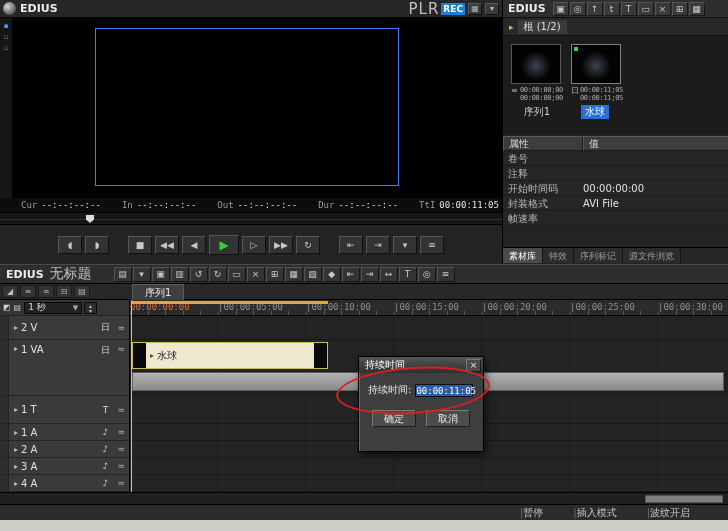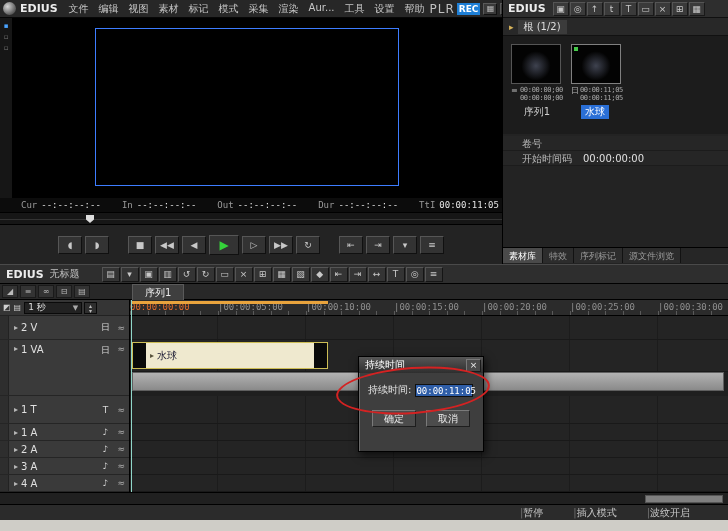--- a/index.html
+++ b/index.html
@@ -10,21 +10,21 @@
     font-family:"DejaVu Sans","Liberation Sans",sans-serif; font-size:11px;
   }
 
   
   .menubar{ position:absolute; left:0; top:0; width:502px; height:18px;
     background:#272727; border-bottom:1px solid #060606; display:flex; align-items:center; }
   .logo{ width:13px; height:13px; border-radius:50%; flex:0 0 13px;
     background:radial-gradient(circle at 35% 35%, #d6d6d6, #6a6a6a 60%, #2e2e2e); margin:0 4px 0 3px; }
   .app-title{ font-weight:bold; color:#ececec; font-size:11px; margin-right:6px; }
   .mitem{ padding:0 5px; font-size:10px; color:#c6c6c6; white-space:nowrap; }
-  .plr{ margin-left:auto; font-size:12px; color:#c0c0c0; letter-spacing:1px; }
+  .plr{ margin-left:auto; font-size:15px; color:#c0c0c0; letter-spacing:1px; }
   .rec{ background:#1e7fd6; color:#fff; font-size:9px; font-weight:bold; padding:1px 2px; margin:0 3px 0 2px; }
   .win-icon{ width:14px; height:12px; background:#3a3a3a; border:1px solid; border-color:#5a5a5a #111 #111 #5a5a5a;
     font-size:8px; line-height:10px; text-align:center; color:#bbb; margin-right:3px; }
 
   
   .bin{ position:absolute; left:502px; top:0; width:226px; height:265px; background:#232323; border-left:1px solid #000; }
   .bin-titlebar{ height:18px; background:#2e2e2e; border-bottom:1px solid #101010; display:flex; align-items:center; }
   .bin-title{ font-weight:bold; font-size:11px; color:#ececec; margin:0 7px 0 5px; }
   .bicon{ width:16px; height:14px; background:#3a3a3a; border:1px solid; border-color:#555 #191919 #191919 #555;
     color:#c8c8c8; font-size:9px; line-height:12px; text-align:center; margin-right:1px; }
@@ -43,21 +43,21 @@
     color:#a8a8a8; line-height:8px; white-space:nowrap; }
   .clip-name{ font-size:10px; color:#cfcfcf; text-align:center; margin-top:3px; }
   .clip-name.sel{ background:#2a6fd6; color:#fff; width:auto; display:inline-block; padding:0 4px; margin-left:10px; }
 
   .props{ position:absolute; left:0; top:136px; width:226px; }
   .phead{ display:flex; height:15px; }
   .phcell{ background:#3c3c3c; border:1px solid; border-color:#5a5a5a #1a1a1a #1a1a1a #5a5a5a;
     color:#ddd; font-size:10px; line-height:13px; padding:0 5px; }
   .phcell.attr{ width:80px; } .phcell.val{ flex:1; }
   .prow{ display:flex; height:15px; background:#262626; border-bottom:1px solid #1c1c1c; }
-  .pk{ width:80px; color:#b8b8b8; font-size:10px; line-height:15px; padding:0 19px; white-space:nowrap; }
+  .pk{ width:80px; color:#b8b8b8; font-size:10px; line-height:15px; padding:0 5px; white-space:nowrap; }
   .pv{ color:#e0e0e0; font-size:10px; line-height:15px; white-space:nowrap; }
 
   .bin-tabs{ position:absolute; left:0; bottom:2px; width:248px; height:16px; display:flex;
     background:#262626; border-top:1px solid #000; }
   .btab{ font-size:9px; color:#9a9a9a; padding:2px 6px 0 6px; background:#2c2c2c; border-right:1px solid #121212; white-space:nowrap; }
   .btab.active{ background:#4a4a4a; color:#fff; }
 
   
   .monitor{ position:absolute; left:0; top:18px; width:502px; height:246px; background:#000; }
   .preview{ position:absolute; left:0; top:0; width:502px; height:180px; background:#000
@@ -80,21 +80,21 @@
     border-top:1px solid #000; display:flex; align-items:center; justify-content:center; gap:3px; }
   .tbtn{ min-width:24px; height:18px; background:#333; border:1px solid; border-color:#565656 #101010 #101010 #565656;
     color:#c8c8c8; font-size:9px; line-height:16px; text-align:center; padding:0 2px; white-space:nowrap; }
   .tbtn.gap{ margin-left:16px; }
   .tbtn.green{ color:#35d13a; font-size:12px; min-width:30px; height:20px; line-height:18px; }
 
   
   .tl-titlebar{ position:absolute; left:0; top:264px; width:728px; height:20px; background:#2e2e2e;
     border-top:1px solid #4a4a4a; border-bottom:1px solid #000; display:flex; align-items:center; }
   .tl-app{ font-weight:bold; font-size:11px; color:#ececec; margin:0 6px; }
-  .tl-doc{ font-size:10px; color:#c0c0c0; margin-right:22px; }
+  .tl-doc{ font-size:14px; color:#c0c0c0; margin-right:22px; }
   .ticonbtn{ width:18px; height:15px; background:#343434; border:1px solid; border-color:#555 #151515 #151515 #555;
     color:#c8c8c8; font-size:9px; line-height:13px; text-align:center; margin-right:1px; }
   .tl-row2{ position:absolute; left:0; top:284px; width:728px; height:16px; background:#282828;
     border-bottom:1px solid #000; display:flex; align-items:center; }
   .picon{ width:16px; height:13px; background:#333; border:1px solid #1a1a1a; color:#bbb; font-size:8px;
     line-height:11px; text-align:center; margin-left:2px; }
   .seq-tab{ position:absolute; left:132px; top:0; height:16px; background:#3f3f3f;
     border:1px solid #5a5a5a; border-bottom:none; color:#ececec; font-size:10px; padding:1px 12px 0 12px; }
 
   .track-col{ position:absolute; left:0; top:300px; width:130px; height:192px; background:#353535; border-right:1px solid #000; }
@@ -173,35 +173,20 @@
     border-radius:50%; transform:rotate(-4deg); z-index:50; pointer-events:none; }
 </style>
 </head>
 <body>
 
 <div class="screen">
 
   <div class="menubar">
     <div class="logo"></div>
     <span class="app-title">EDIUS</span>
-    <div style="display:flex;">
-
-    <span class="mitem">文件</span>
-        <span class="mitem">编辑</span>
-        <span class="mitem">视图</span>
-        <span class="mitem">素材</span>
-        <span class="mitem">标记</span>
-        <span class="mitem">模式</span>
-        <span class="mitem">采集</span>
-        <span class="mitem">渲染</span>
-        <span class="mitem">Aur...</span>
-        <span class="mitem">工具</span>
-        <span class="mitem">设置</span>
-        <span class="mitem">帮助</span>
-      </div>
     <span class="plr">PLR</span>
     <span class="rec">REC</span>
     <div style="display:flex;">
 
     <span class="win-icon">▦</span>
         <span class="win-icon">▾</span>
       </div>
   </div>
 
   <div class="bin">
@@ -244,34 +229,50 @@
           <span class="ctype">日</span>
           <div class="tclines">
             <div>00:00:11;05</div>
             <div>00:00:11;05</div>
           </div>
         </div>
         <div class="clip-name sel">水球</div>
       </div>
     </div>
     <div class="props">
+      <div class="phead">
+        <div class="phcell attr">属性</div>
+        <div class="phcell val">值</div>
+      </div>
       <div>
 
           <div class="prow">
             <span class="pk">卷号</span>
             <span class="pv"></span>
           </div>
 
+          <div class="prow">
+            <span class="pk">注释</span>
+            <span class="pv"></span>
+          </div>
 
           <div class="prow">
             <span class="pk">开始时间码</span>
             <span class="pv">00:00:00:00</span>
           </div>
 
-
+          <div class="prow">
+            <span class="pk">封装格式</span>
+            <span class="pv">AVI File</span>
+          </div>
+
+          <div class="prow">
+            <span class="pk">帧速率</span>
+            <span class="pv"></span>
+          </div>
         </div>
     </div>
     <div class="bin-tabs">
 
     <div class="btab active">素材库</div>
         <div class="btab">特效</div>
         <div class="btab">序列标记</div>
         <div class="btab">源文件浏览</div>
       </div>
   </div>

